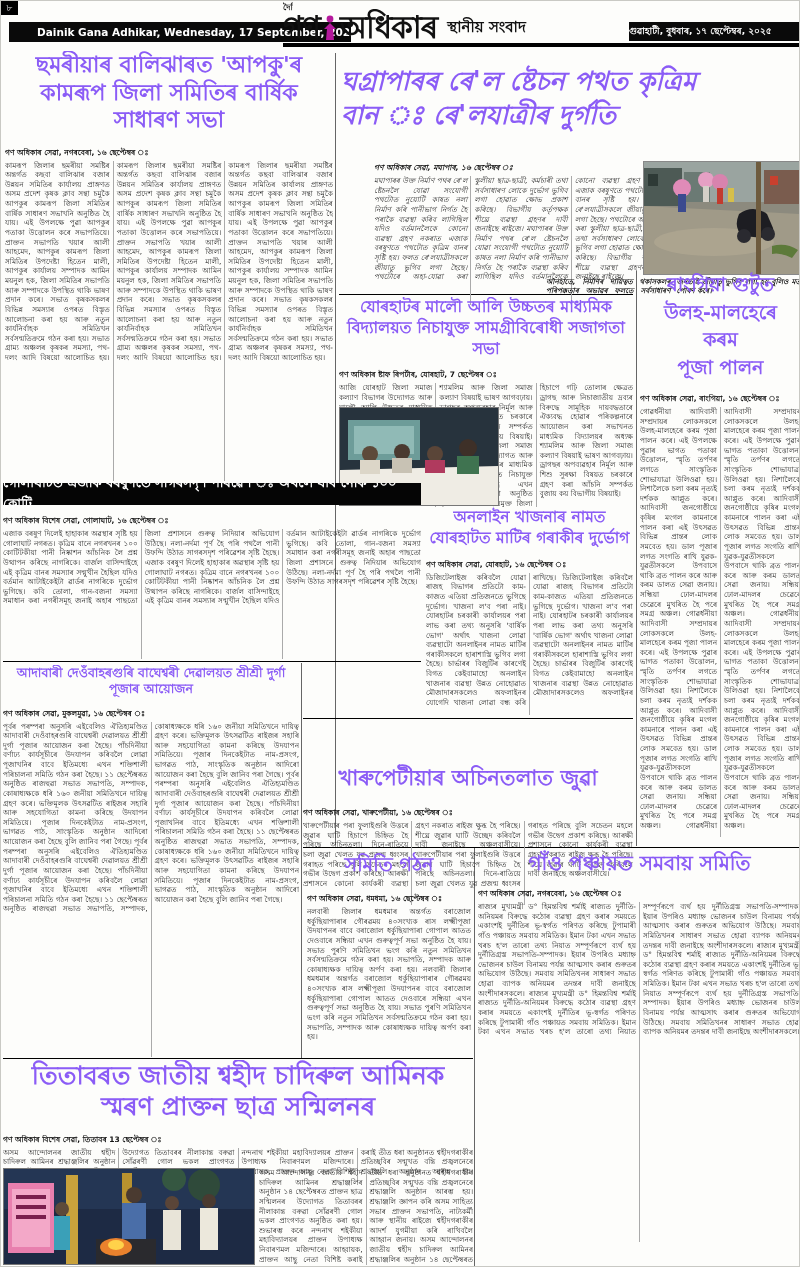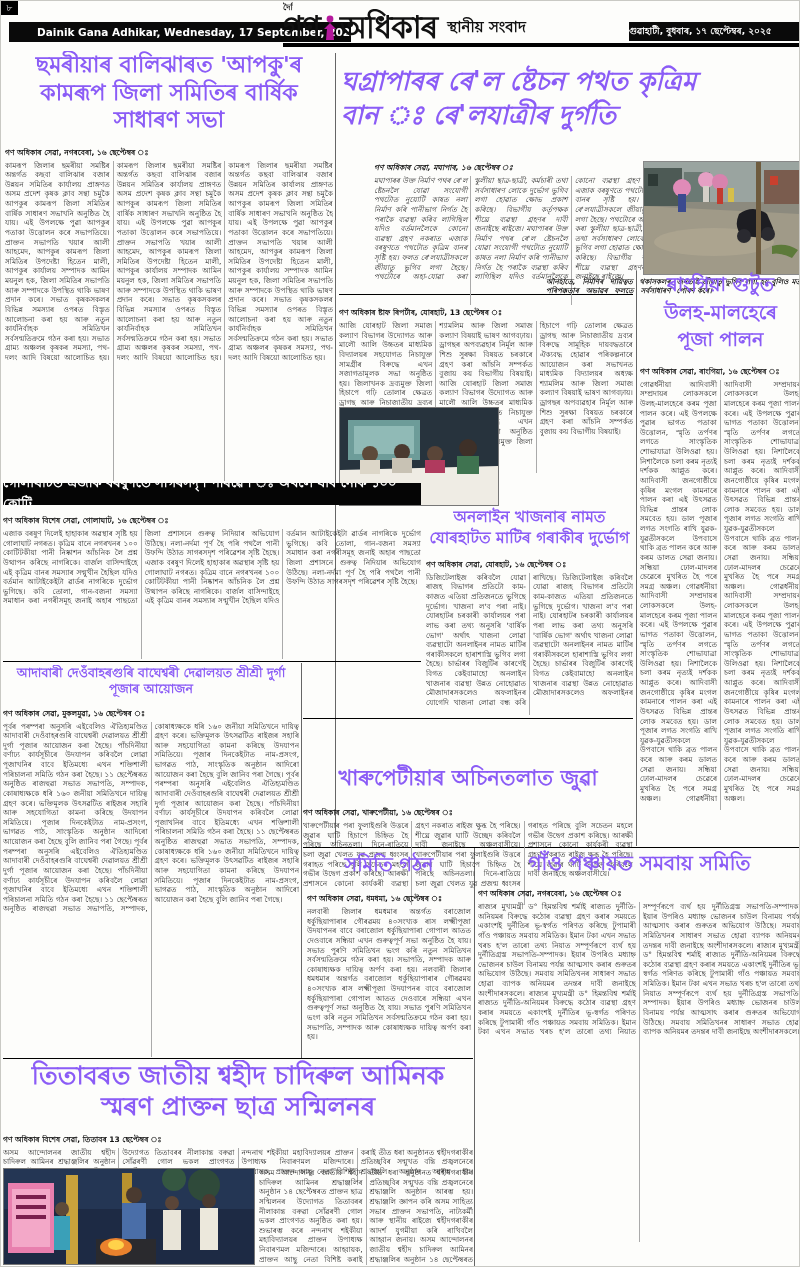--- a/index.html
+++ b/index.html
@@ -119,22 +119,23 @@
         <path d="M128 84 q14 -4 26 4 l-6 8 q-12 -6 -20 -4 Z" fill="#5d7a3a"></path>
       </svg>
     </div>
     <div class="abs caption" style="left:205px;top:212px;width:255px;height:30px;column-count:2;">
       <span>আনহাতে, নিৰ্মাণৰ দায়িত্বত থকাসকলৰ পৰিপক্কতাৰ অভাৱৰ</span>
       <span>ফলতে সৰ্বসাধাৰণ জনতাই জীয়াতু ভুগিব লগা হয় বুলিও মত পোষণ কৰে।</span>
     </div>
   </div>
 
   <div class="abs" style="left:338px;top:296px;width:294px;height:210px;">
-    <div style="margin-top:3px;">
-      <span class="byline">গণ অধিকাৰ ষ্টাফ ৰিপৰ্টাৰ, যোৰহাট, 13 ছেপ্টেম্বৰ ঃ</span>
+    <div class="headline" style="font-size:16px;line-height:1.3;">যোৰহাটৰ মালৌ আলি উচ্চতৰ মাধ্যমিক বিদ্যালয়ত নিচাযুক্ত সামগ্ৰীবিৰোধী সজাগতা সভা</div>
+    <div style="margin-top:3px;">
+      <span class="byline">গণ অধিকাৰ ষ্টাফ ৰিপৰ্টাৰ, যোৰহাট, 7 ছেপ্টেম্বৰ ঃ</span>
     </div>
     <div class="bodytxt" style="column-count:3;height:152px;margin-top:2px;">আজি যোৰহাট জিলা সমাজ কল্যাণ বিভাগৰ উদ্যোগত আৰু মালৌ আলি উচ্চতৰ মাধ্যমিক বিদ্যালয়ৰ সহযোগত নিচাযুক্ত সামগ্ৰীৰ বিৰুদ্ধে এখন সজাগতামূলক সভা অনুষ্ঠিত হয়। জিলাখনক দ্ৰব্যমুক্ত জিলা হিচাপে গঢ়ি তোলাৰ ক্ষেত্ৰত ড্ৰাগছ আৰু নিচাজাতীয় দ্ৰব্যৰ বিৰুদ্ধে সামূহিক দায়বদ্ধতাৰে ঐক্যবদ্ধ হোৱাৰ পৰিকল্পনাৰে আয়োজন কৰা সভাখনত মাধ্যমিক বিদ্যালয়ৰ অধ্যক্ষ শ্যামলিম আৰু জিলা সমাজ কল্যাণ বিষয়াই ভাষণ আগবঢ়ায়। ড্ৰাগছৰ অপব্যৱহাৰ নিৰ্মূল আৰু শিশু সুৰক্ষা বিষয়ত চৰকাৰে গ্ৰহণ কৰা আঁচনি সম্পৰ্কত বুজায় কয় বিভাগীয় বিষয়াই। আজি যোৰহাট জিলা সমাজ কল্যাণ বিভাগৰ উদ্যোগত আৰু মালৌ আলি উচ্চতৰ মাধ্যমিক বিদ্যালয়ৰ সহযোগত নিচাযুক্ত সামগ্ৰীৰ বিৰুদ্ধে এখন সজাগতামূলক সভা অনুষ্ঠিত হয়। জিলাখনক দ্ৰব্যমুক্ত জিলা হিচাপে গঢ়ি তোলাৰ ক্ষেত্ৰত ড্ৰাগছ আৰু নিচাজাতীয় দ্ৰব্যৰ বিৰুদ্ধে সামূহিক দায়বদ্ধতাৰে ঐক্যবদ্ধ হোৱাৰ পৰিকল্পনাৰে আয়োজন কৰা সভাখনত মাধ্যমিক বিদ্যালয়ৰ অধ্যক্ষ শ্যামলিম আৰু জিলা সমাজ কল্যাণ বিষয়াই ভাষণ আগবঢ়ায়। ড্ৰাগছৰ অপব্যৱহাৰ নিৰ্মূল আৰু শিশু সুৰক্ষা বিষয়ত চৰকাৰে গ্ৰহণ কৰা আঁচনি সম্পৰ্কত বুজায় কয় বিভাগীয় বিষয়াই।</div>
 
     <div class="abs" style="left:0;top:110px;width:160px;height:99px;border:1px solid #777;background:#23303a;">
       <svg width="158" height="97" viewBox="0 0 158 97" preserveAspectRatio="none">
         <rect width="158" height="97" fill="#27333d"></rect>
         <rect x="8" y="12" width="72" height="40" fill="#7fb6b0" opacity="0.8"></rect>
         <rect x="14" y="18" width="60" height="28" fill="#a8cfc9" opacity="0.6"></rect>
         <rect x="0" y="62" width="158" height="35" fill="#e8e6e0"></rect>
         <path d="M0 62 L158 58 L158 97 L0 97 Z" fill="#efece4"></path>
@@ -147,20 +148,21 @@
         <circle cx="128" cy="40" r="9" fill="#3e3028"></circle>
         <rect x="117" y="48" width="22" height="18" fill="#3f7350"></rect>
       </svg>
     </div>
   </div>
 
   <div class="abs" style="left:639px;top:270px;width:161px;height:575px;">
     <div class="headline" style="font-size:19px;line-height:1.45;">
       <div>ৰাংগিয়া গুটুত</div>
       <div>উলহ-মালহেৰে</div>
+      <div>কৰম</div>
       <div>পূজা পালন</div>
     </div>
     <div style="margin-top:5px;">
       <span class="byline">গণ অধিকাৰ সেৱা, ৰাংগিয়া, ১৬ ছেপ্টেম্বৰ ঃ</span>
     </div>
     <div class="bodytxt" style="column-count:2;height:430px;margin-top:2px;">গোৱৰ্ধনীয়া আদিবাসী সম্প্ৰদায়ৰ লোকসকলে উলহ-মালহেৰে কৰম পূজা পালন কৰে। এই উপলক্ষে পুৱাৰ ভাগত পতাকা উত্তোলন, স্মৃতি তৰ্পণৰ লগতে সাংস্কৃতিক শোভাযাত্ৰা উলিওৱা হয়। নিশালৈকে চলা কৰম নৃত্যই দৰ্শকক আপ্লুত কৰে। আদিবাসী জনগোষ্ঠীয়ে কৃষিৰ মংগল কামনাৰে পালন কৰা এই উৎসৱত বিভিন্ন প্ৰান্তৰ লোক সমবেত হয়। ডাল পূজাৰ লগত সংগতি ৰাখি যুৱক-যুৱতীসকলে উপবাসে থাকি ব্ৰত পালন কৰে আৰু কৰম ডালত সেৱা জনায়। সন্ধিয়া ঢোল-মাদলৰ চেৱেৰে মুখৰিত হৈ পৰে সমগ্ৰ অঞ্চল। গোৱৰ্ধনীয়া আদিবাসী সম্প্ৰদায়ৰ লোকসকলে উলহ-মালহেৰে কৰম পূজা পালন কৰে। এই উপলক্ষে পুৱাৰ ভাগত পতাকা উত্তোলন, স্মৃতি তৰ্পণৰ লগতে সাংস্কৃতিক শোভাযাত্ৰা উলিওৱা হয়। নিশালৈকে চলা কৰম নৃত্যই দৰ্শকক আপ্লুত কৰে। আদিবাসী জনগোষ্ঠীয়ে কৃষিৰ মংগল কামনাৰে পালন কৰা এই উৎসৱত বিভিন্ন প্ৰান্তৰ লোক সমবেত হয়। ডাল পূজাৰ লগত সংগতি ৰাখি যুৱক-যুৱতীসকলে উপবাসে থাকি ব্ৰত পালন কৰে আৰু কৰম ডালত সেৱা জনায়। সন্ধিয়া ঢোল-মাদলৰ চেৱেৰে মুখৰিত হৈ পৰে সমগ্ৰ অঞ্চল। গোৱৰ্ধনীয়া আদিবাসী সম্প্ৰদায়ৰ লোকসকলে উলহ-মালহেৰে কৰম পূজা পালন কৰে। এই উপলক্ষে পুৱাৰ ভাগত পতাকা উত্তোলন, স্মৃতি তৰ্পণৰ লগতে সাংস্কৃতিক শোভাযাত্ৰা উলিওৱা হয়। নিশালৈকে চলা কৰম নৃত্যই দৰ্শকক আপ্লুত কৰে। আদিবাসী জনগোষ্ঠীয়ে কৃষিৰ মংগল কামনাৰে পালন কৰা এই উৎসৱত বিভিন্ন প্ৰান্তৰ লোক সমবেত হয়। ডাল পূজাৰ লগত সংগতি ৰাখি যুৱক-যুৱতীসকলে উপবাসে থাকি ব্ৰত পালন কৰে আৰু কৰম ডালত সেৱা জনায়। সন্ধিয়া ঢোল-মাদলৰ চেৱেৰে মুখৰিত হৈ পৰে সমগ্ৰ অঞ্চল। গোৱৰ্ধনীয়া আদিবাসী সম্প্ৰদায়ৰ লোকসকলে উলহ-মালহেৰে কৰম পূজা পালন কৰে। এই উপলক্ষে পুৱাৰ ভাগত পতাকা উত্তোলন, স্মৃতি তৰ্পণৰ লগতে সাংস্কৃতিক শোভাযাত্ৰা উলিওৱা হয়। নিশালৈকে চলা কৰম নৃত্যই দৰ্শকক আপ্লুত কৰে। আদিবাসী জনগোষ্ঠীয়ে কৃষিৰ মংগল কামনাৰে পালন কৰা এই উৎসৱত বিভিন্ন প্ৰান্তৰ লোক সমবেত হয়। ডাল পূজাৰ লগত সংগতি ৰাখি যুৱক-যুৱতীসকলে উপবাসে থাকি ব্ৰত পালন কৰে আৰু কৰম ডালত সেৱা জনায়। সন্ধিয়া ঢোল-মাদলৰ চেৱেৰে মুখৰিত হৈ পৰে সমগ্ৰ অঞ্চল।</div>
   </div>
 
   <div class="abs" style="left:2px;top:482px;width:418px;height:176px;">
     <div class="banner" style="height:22px;font-size:13px;">গোলাঘাটত এজাক বৰষুণতে সাগৰসদৃশ পৰিৱেশ ঃ অথলে যাব নেকি ১০০ কোটি</div>

